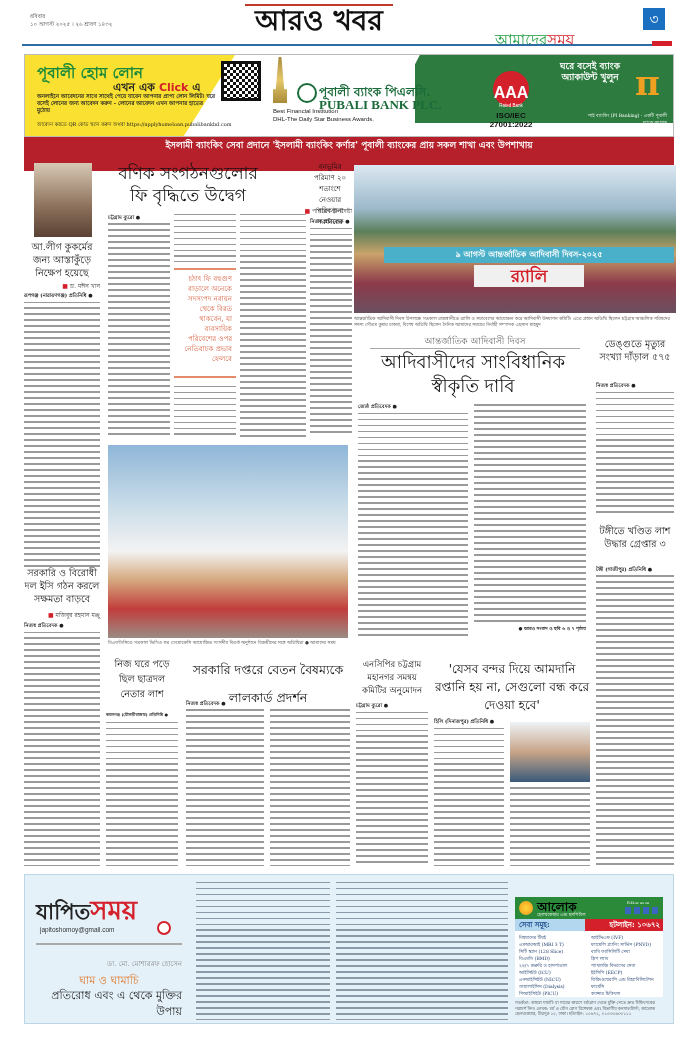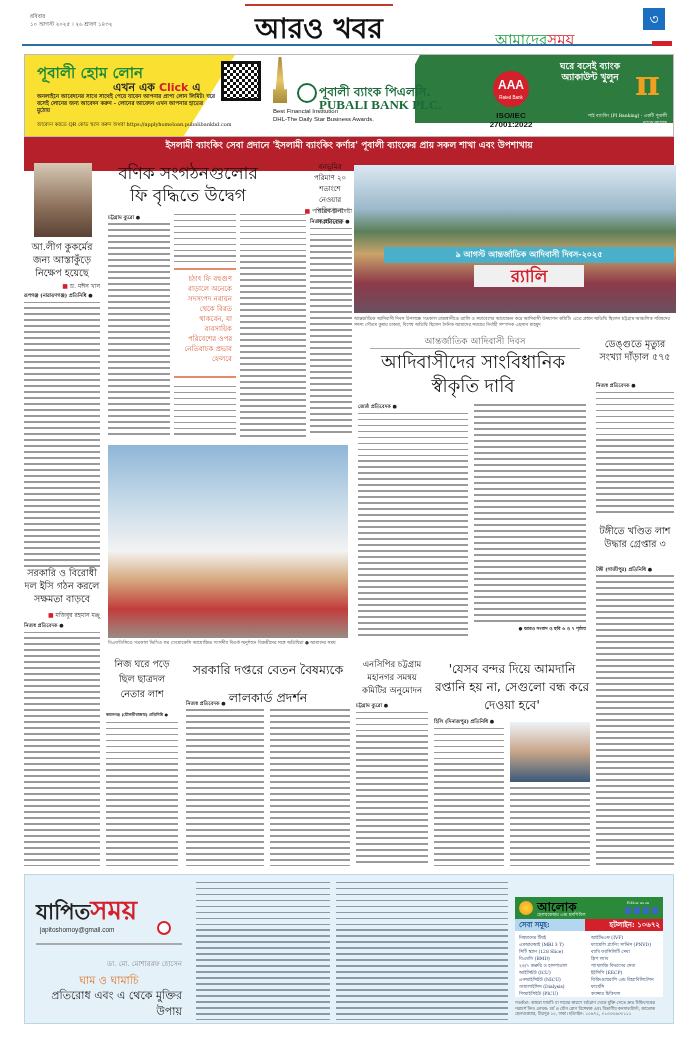--- a/index.html
+++ b/index.html
@@ -3,21 +3,21 @@
 <meta charset="utf-8">
 <style>
 *{box-sizing:border-box;margin:0;padding:0}
 body{width:700px;height:1050px;background:#fff;font-family:"DejaVu Serif",serif;color:#222;position:relative;overflow:hidden}
 .abs{position:absolute}
 .body-txt{font-size:4.6px;line-height:6px;color:#555;text-align:justify;word-break:break-all}
 .byline{font-size:5px;font-weight:bold;color:#222}
 .lines{background:repeating-linear-gradient(#fff 0 1.5px,#9a9a9a 1.5px 3px,#fff 3px 6px);}
 
 #mast .day{left:30px;top:12px;font-size:5.5px;color:#444;line-height:8px}
-#mast .title{left:245px;top:4px;font-size:28px;font-weight:bold;color:#111;font-family:"DejaVu Sans",sans-serif;border-top:2px solid #c0392b;line-height:30px;padding:8px 10px}
+#mast .title{left:245px;top:4px;font-size:28px;font-weight:bold;color:#111;font-family:"DejaVu Sans",sans-serif;border-top:2px solid #c0392b;line-height:30px;padding:0 10px}
 #mast .logo{left:495px;top:28px;font-size:15px;font-weight:normal;font-family:"DejaVu Sans",sans-serif}
 #mast .logo .a{color:#1a9a3b}
 #mast .logo .b{color:#d4202a}
 #mast .pg{left:643px;top:8px;width:22px;height:22px;background:#1b6fc1;color:#fff;font-size:14px;text-align:center;line-height:22px;font-family:"DejaVu Sans",sans-serif}
 #mast .redbar{left:652px;top:41px;width:20px;height:5px;background:#d4202a}
 #mast .rule{left:22px;top:44px;width:630px;height:2px;background:#2e6da4}
 
 #ad{left:24px;top:54px;width:650px;height:83px;border:1px solid #bbb;overflow:hidden}
 #ad .yellow{left:0;top:0;width:210px;height:83px;background:#f9e031;clip-path:polygon(0 0,100% 0,75% 100%,0 100%)}
 #ad .white{left:150px;top:0;width:240px;height:83px;background:#fff}
@@ -28,21 +28,21 @@
 #ad .desc{left:12px;top:38px;width:180px;font-size:5.5px;line-height:7px;color:#222;font-weight:bold}
 #ad .qrline{left:12px;top:66px;font-size:5px;color:#222}
 #ad .qr{left:196px;top:6px;width:40px;height:40px;background:
  repeating-conic-gradient(#111 0 25%,#fff 0 50%) 0 0/6px 6px;border:3px solid #111}
 #ad .trophy{left:248px;top:2px;width:14px;height:46px;background:linear-gradient(#a88a3a,#e6c86a,#a88a3a);clip-path:polygon(40% 0,60% 0,80% 70%,100% 70%,100% 100%,0 100%,0 70%,20% 70%)}
 #ad .award{left:248px;top:52px;font-size:6px;line-height:8px;color:#222;font-family:"Liberation Sans",sans-serif}
 #ad .bankbn{left:294px;top:28px;font-size:12px;font-weight:bold;color:#1a6b3a;font-family:"DejaVu Sans",sans-serif}
 #ad .banken{left:294px;top:42px;font-size:13px;font-weight:bold;color:#1a6b3a;font-family:"Liberation Serif",serif}
 #ad .seal{left:272px;top:28px;width:20px;height:20px;border-radius:50%;border:2px solid #1a6b3a}
 #ad .aaa{left:468px;top:16px;width:36px;height:36px;border-radius:50%;background:#d4202a;color:#fff;text-align:center;font-family:"Liberation Sans",sans-serif}
-#ad .aaa b{display:block;font-size:12px;line-height:20px;margin-top:4px}
+#ad .aaa b{display:block;font-size:16px;line-height:20px;margin-top:12px}
 #ad .aaa span{display:block;font-size:4.5px}
 #ad .iso{left:458px;top:56px;font-size:8px;font-weight:bold;color:#111;text-align:center;line-height:9px;font-family:"Liberation Sans",sans-serif}
 #ad .acct{left:530px;top:6px;font-size:9px;color:#fff;line-height:11px;text-align:center;font-family:"DejaVu Sans",sans-serif;font-weight:bold;width:70px}
 #ad .pi{left:610px;top:8px;font-size:34px;color:#f0a020;font-weight:bold;font-family:"DejaVu Serif",serif}
 #ad .pibank{left:560px;top:58px;font-size:4.5px;color:#fff;width:82px;text-align:right}
 #banner{left:24px;top:137px;width:650px;height:34px;background:#b5202b;color:#fff;font-size:9px;font-weight:bold;text-align:center;line-height:17px;font-family:"DejaVu Sans",sans-serif}
 
 .photo-person{background:linear-gradient(180deg,#d7c9b4,#8b6f5a 60%,#5a4234);}
 .hl{font-family:"DejaVu Sans",sans-serif;color:#111;text-align:center}
 .src{font-size:6px;color:#444;text-align:right}

